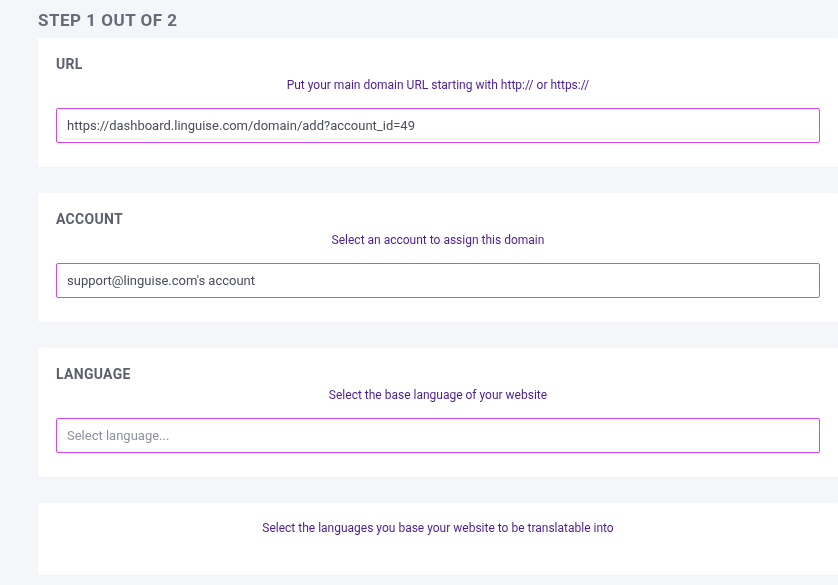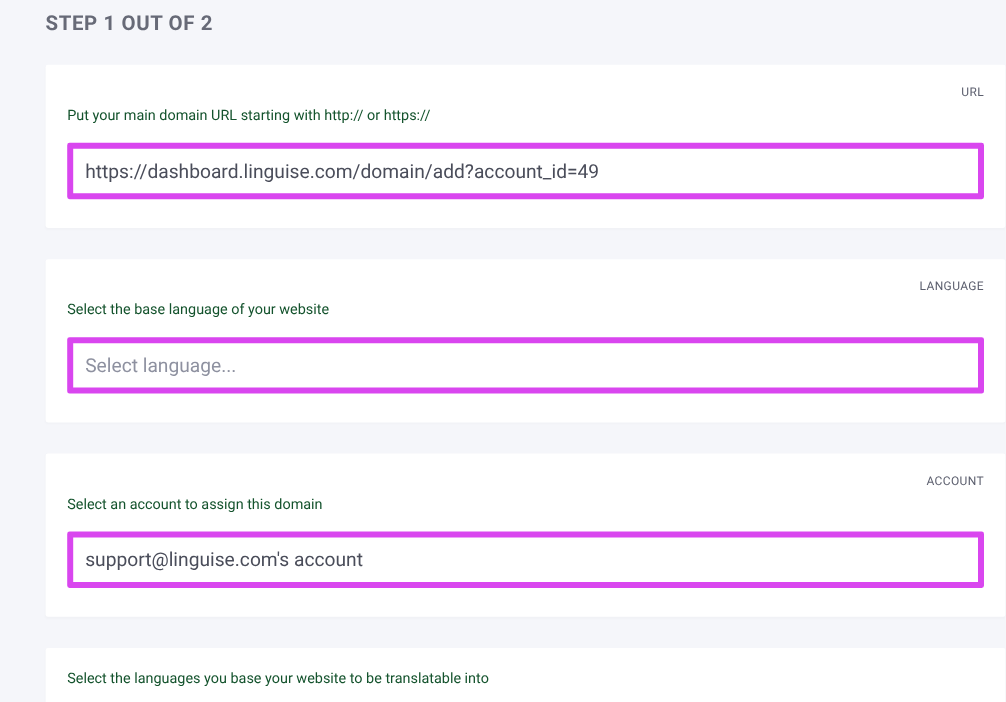--- a/index.html
+++ b/index.html
@@ -12,48 +12,48 @@
       color: #333;
     }
     .page {
       padding: 10px 0 0 38px;
     }
     .step-header {
       font-size: 17px;
       font-weight: 700;
       color: #676a77;
       letter-spacing: 0.5px;
-      margin-bottom: 24px;
+      margin-bottom: 8px;
     }
     .card {
       background: #ffffff;
       border-radius: 2px;
       padding: 18px 18px 24px 18px;
       margin-bottom: 26px;
       box-shadow: 0 1px 2px rgba(0,0,0,0.02);
     }
     .card-title {
-      font-size: 10px;
-      font-weight: 400;
+      font-size: 14px;
+      font-weight: 700;
       color: #5c5f6e;
       letter-spacing: 0.3px;
       margin-bottom: 6px;
-      text-align: right;
     }
     .card-desc {
       font-size: 12px;
-      color: #14532d;
+      color: #4c1d95;
       margin-bottom: 16px;
+      text-align: center;
     }
     .text-input, .select-box {
       width: 100%;
-      border: 5px solid #d946ef;
+      border: 1px solid #d946ef;
       border-radius: 2px;
       padding: 9px 10px;
-      font-size: 16px;
+      font-size: 13px;
       color: #4a4d5a;
       background: #fff;
       font-family: inherit;
       outline: none;
     }
     .select-box {
       color: #8e91a0;
       display: flex;
       align-items: center;
       cursor: pointer;
@@ -65,30 +65,30 @@
 <div class="page">
   <div class="step-header">STEP 1 OUT OF 2</div>
 
   <div class="card">
     <div class="card-title">URL</div>
     <div class="card-desc">Put your main domain URL starting with http:// or https://</div>
     <input type="text" class="text-input" value="https://dashboard.linguise.com/domain/add?account_id=49" style="">
   </div>
 
   <div class="card">
+    <div class="card-title">ACCOUNT</div>
+    <div class="card-desc">Select an account to assign this domain</div>
+    <input type="text" class="text-input" value="support@linguise.com's account" style="">
+  </div>
+
+  <div class="card">
     <div class="card-title">LANGUAGE</div>
     <div class="card-desc">Select the base language of your website</div>
     <div class="select-box">
       <span>Select language...</span>
     </div>
-  </div>
-
-  <div class="card">
-    <div class="card-title">ACCOUNT</div>
-    <div class="card-desc">Select an account to assign this domain</div>
-    <input type="text" class="text-input" value="support@linguise.com's account" style="">
   </div>
 
   <div class="card">
     <div class="card-desc">Select the languages you base your website to be translatable into</div>
 
   </div>
 </div>
 
 </body></html>

